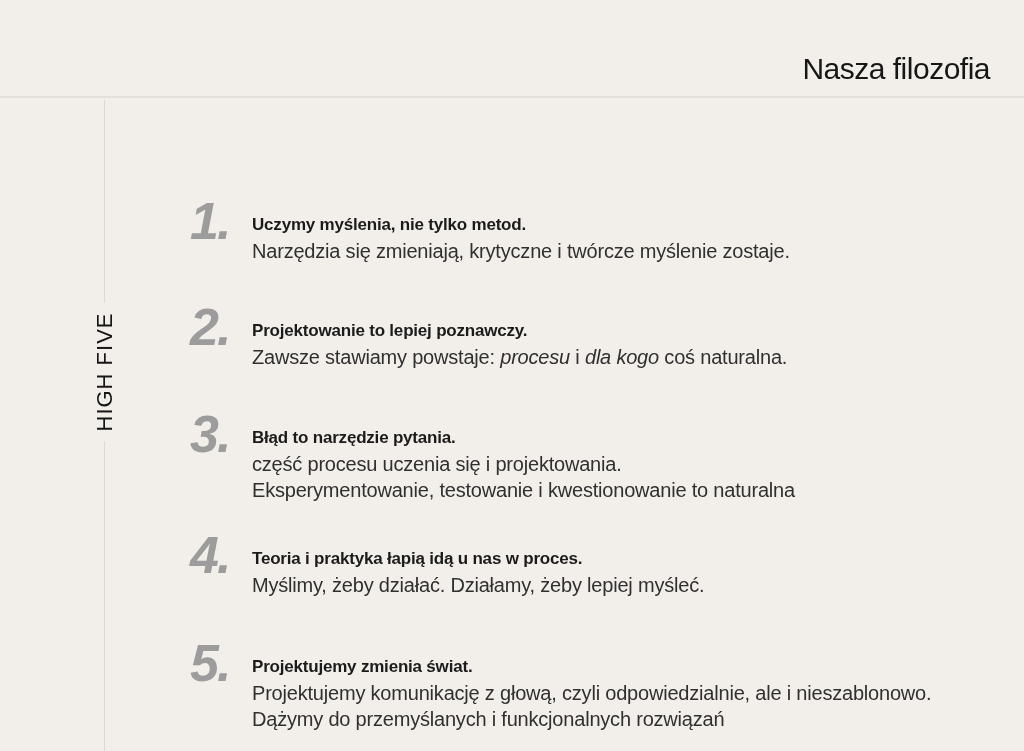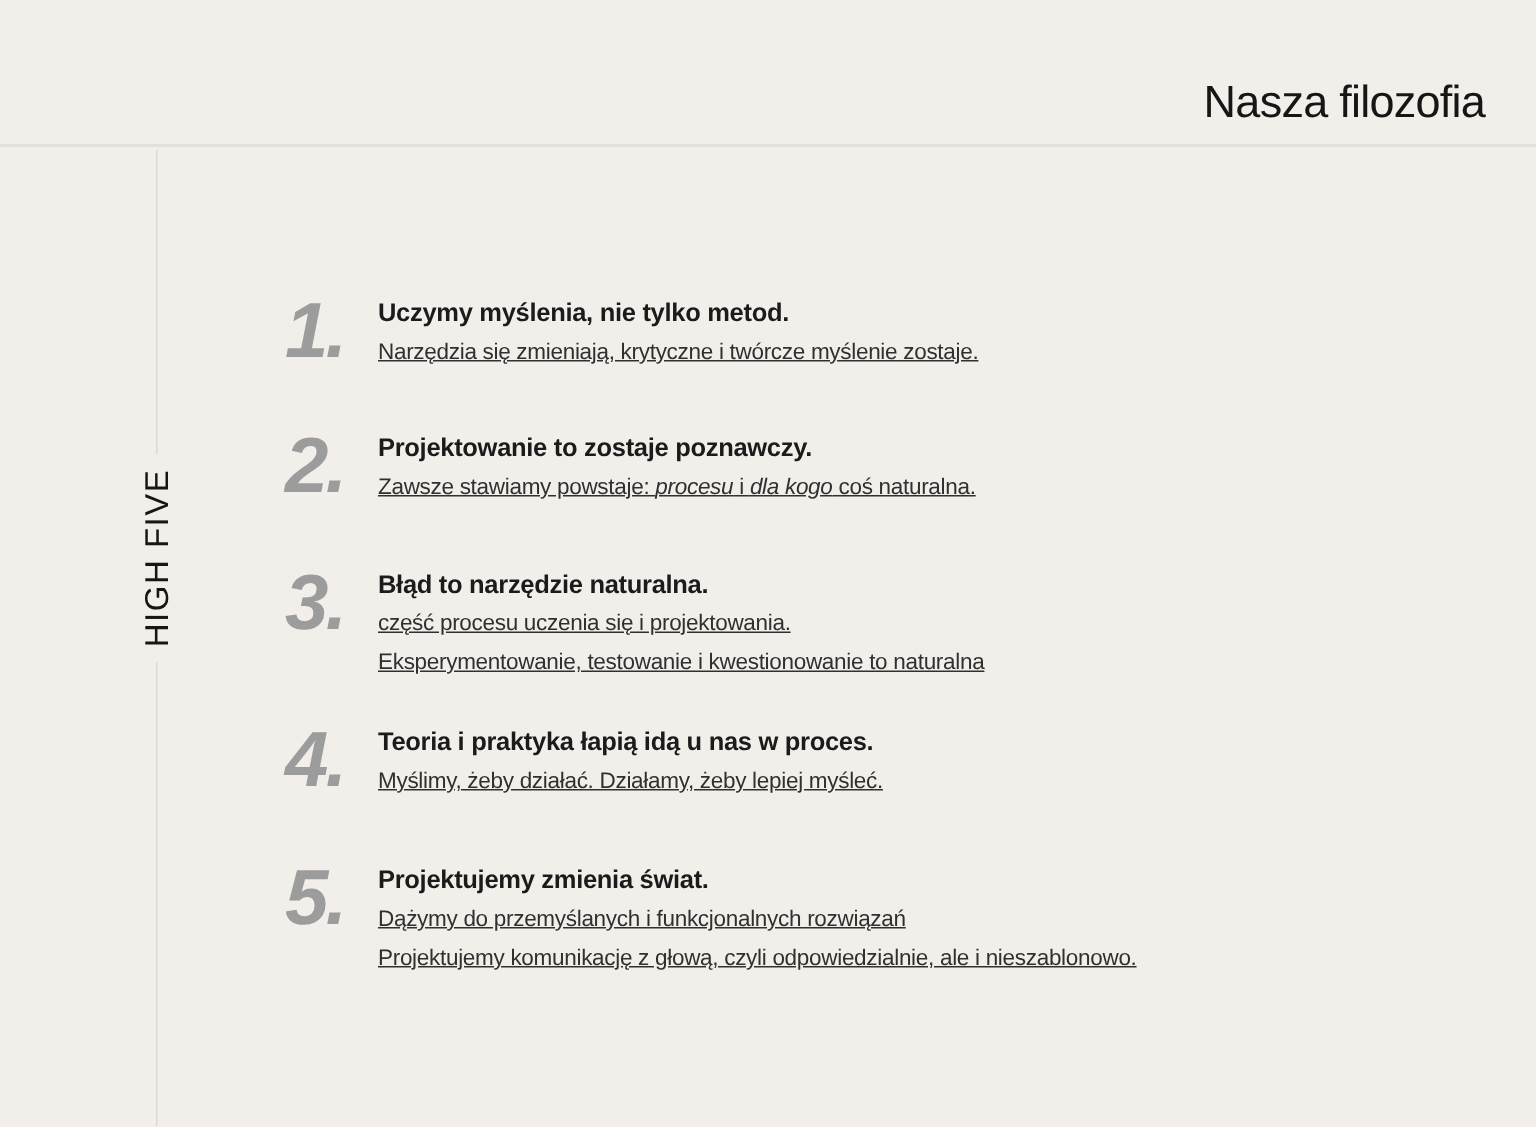--- a/index.html
+++ b/index.html
@@ -44,28 +44,28 @@
   .item:nth-child(1){margin-bottom:38px;}
   .item:nth-child(2){margin-bottom:39px;}
   .item:nth-child(3){margin-bottom:27px;}
   .item:nth-child(4){margin-bottom:40px;}
   .num{
     flex:none;width:44px;
     font-size:52px;line-height:44px;font-weight:bold;font-style:italic;
     color:var(--number-gray);letter-spacing:-2px;
     position:relative;top:3px;
   }
-  .text{margin-left:18px;}
+  .text{margin-left:18px;margin-top:16px;}
   .heading{
     font-size:17px;line-height:26px;font-weight:bold;
     color:var(--heading-ink);letter-spacing:-0.2px;white-space:nowrap;
   }
   .body-line{
-    font-size:15px;line-height:26px;color:var(--body-ink);
-    letter-spacing:-0.2px;white-space:nowrap;text-decoration:underline;
+    font-size:20px;line-height:26px;color:var(--body-ink);
+    letter-spacing:-0.2px;white-space:nowrap;
   }
   .italic{font-style:italic;}
 </style>
 </head>
 <body>
 
 <header class="topbar">
   <h1 class="page-title">Nasza filozofia</h1>
 </header>
 
@@ -80,31 +80,31 @@
       <div class="heading">Uczymy myślenia, nie tylko metod.</div>
       <div class="body">
           <div class="body-line"><span>Narzędzia się zmieniają, krytyczne i twórcze myślenie zostaje.</span></div>
         </div>
     </div>
   </div>
 
   <div class="item">
     <div class="num">2.</div>
     <div class="text">
-      <div class="heading">Projektowanie to zostaje poznawczy.</div>
+      <div class="heading">Projektowanie to lepiej poznawczy.</div>
       <div class="body">
           <div class="body-line"><span>Zawsze stawiamy powstaje: </span><span class="italic">procesu</span><span> i </span><span class="italic">dla kogo</span><span> coś naturalna.</span></div>
         </div>
     </div>
   </div>
 
   <div class="item">
     <div class="num">3.</div>
     <div class="text">
-      <div class="heading">Błąd to narzędzie naturalna.</div>
+      <div class="heading">Błąd to narzędzie pytania.</div>
       <div class="body">
           <div class="body-line"><span>część procesu uczenia się i projektowania.</span></div>
           <div class="body-line"><span>Eksperymentowanie, testowanie i kwestionowanie to naturalna</span></div>
         </div>
     </div>
   </div>
 
   <div class="item">
     <div class="num">4.</div>
     <div class="text">
@@ -113,19 +113,19 @@
           <div class="body-line"><span>Myślimy, żeby działać. Działamy, żeby lepiej myśleć.</span></div>
         </div>
     </div>
   </div>
 
   <div class="item">
     <div class="num">5.</div>
     <div class="text">
       <div class="heading">Projektujemy zmienia świat.</div>
       <div class="body">
+          <div class="body-line"><span>Projektujemy komunikację z głową, czyli odpowiedzialnie, ale i nieszablonowo.</span></div>
           <div class="body-line"><span>Dążymy do przemyślanych i funkcjonalnych rozwiązań</span></div>
-          <div class="body-line"><span>Projektujemy komunikację z głową, czyli odpowiedzialnie, ale i nieszablonowo.</span></div>
         </div>
     </div>
   </div>
 
 </main>
 
 </body></html>

